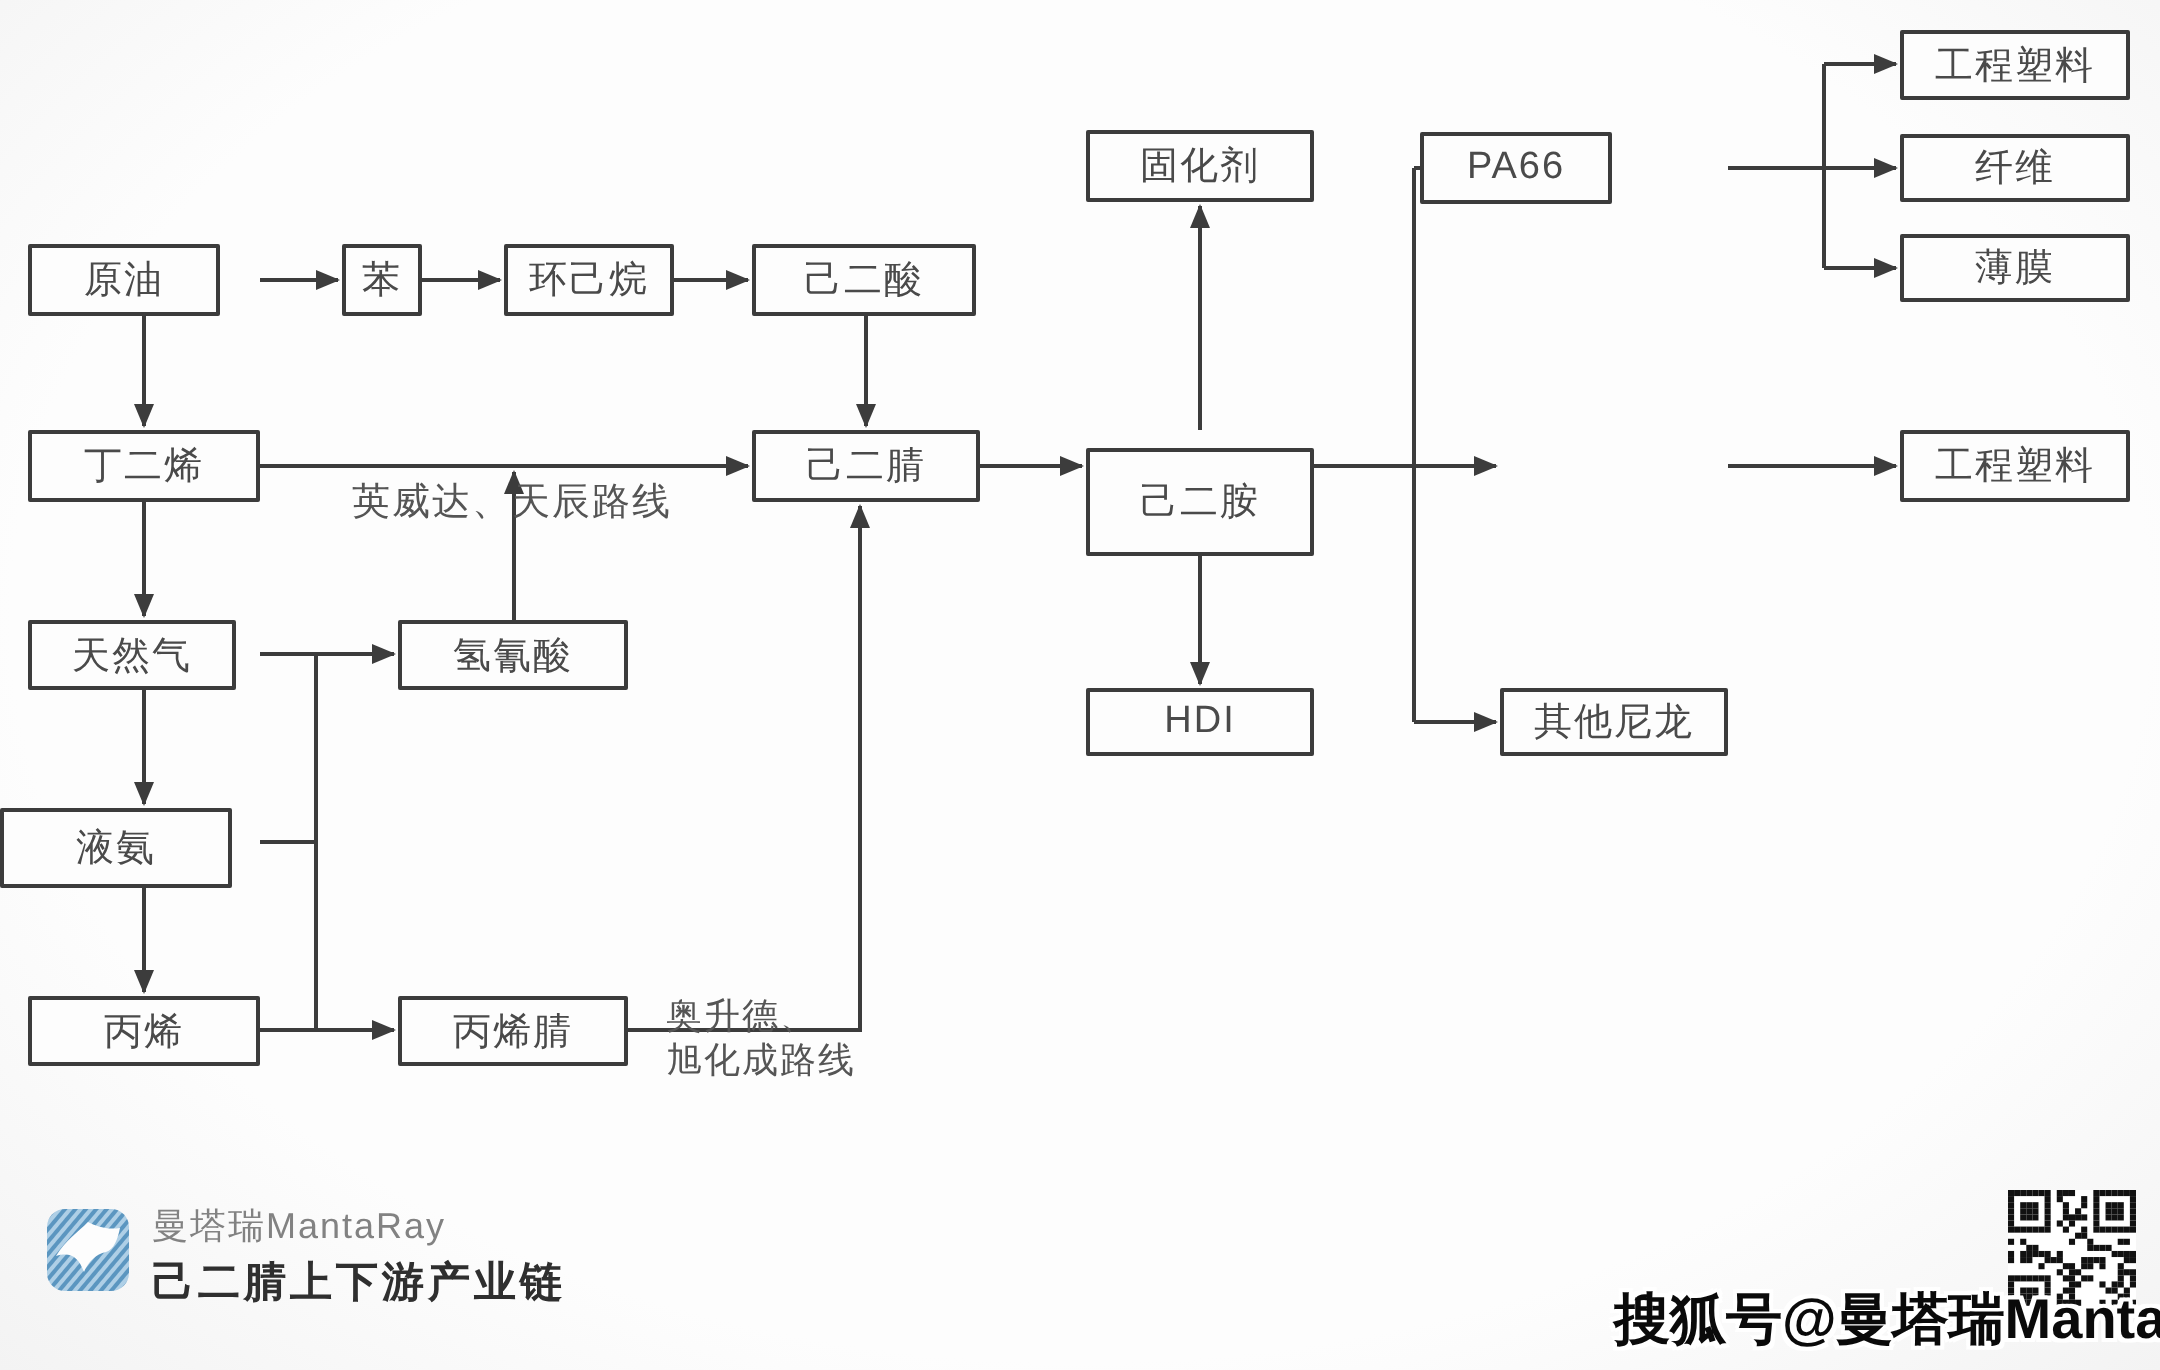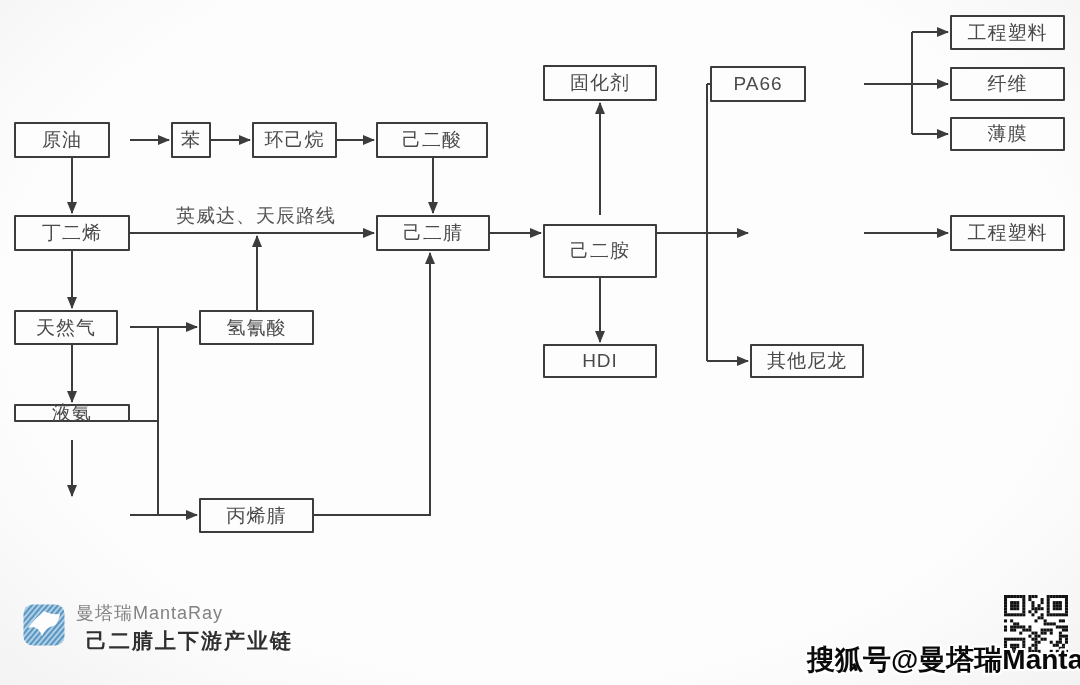--- a/index.html
+++ b/index.html
@@ -14,28 +14,28 @@
   .node{
     position:absolute;
     box-sizing:border-box;
     border:2px solid #3c3c3c;
     background:#fdfdfd;
     display:flex;align-items:center;justify-content:center;
     font-size:19px;color:#4a4a4a;letter-spacing:1px;
     border-radius:1px;
   }
   .route-label{
-    position:absolute;font-size:19px;color:#555;letter-spacing:1px;white-space:nowrap;
+    position:absolute;font-size:19px;color:#555;letter-spacing:1px;white-space:nowrap;margin-top:35px;
   }
   .route-label.two-line{font-size:18px;line-height:22px;}
   .footer-brand{
     position:absolute;left:76px;top:601px;font-size:18px;color:#828282;letter-spacing:1px;text-align:right;
   }
   .footer-title{
-    position:absolute;left:86px;top:627px;font-size:21px;font-weight:700;color:#2f2f2f;letter-spacing:2px;
+    position:absolute;left:76px;top:627px;font-size:21px;font-weight:700;color:#2f2f2f;letter-spacing:2px;
   }
   .logo{position:absolute;left:22px;top:603px;width:44px;height:44px;}
   .watermark{
     position:absolute;left:807px;top:641px;
     font-size:28px;font-weight:700;color:#0a0a0a;letter-spacing:0px;white-space:nowrap;
     text-shadow:-2px -2px 0 #fff,2px -2px 0 #fff,-2px 2px 0 #fff,2px 2px 0 #fff,0 -2px 0 #fff,0 2px 0 #fff,-2px 0 0 #fff,2px 0 0 #fff;
     z-index:3;
   }
   .qr{position:absolute;left:1004px;top:595px;width:64px;height:64px;z-index:2;background:#fff;}
 </style>
@@ -92,24 +92,29 @@
   <div class="node" style="left:543px;top:65px;width:114px;height:36px">固化剂</div>
   <div class="node" style="left:543px;top:344px;width:114px;height:34px">HDI</div>
   <div class="node" style="left:710px;top:66px;width:96px;height:36px">PA66</div>
   <div class="node" style="left:750px;top:344px;width:114px;height:34px">其他尼龙</div>
   <div class="node" style="left:950px;top:15px;width:115px;height:35px">工程塑料</div>
   <div class="node" style="left:950px;top:67px;width:115px;height:34px">纤维</div>
   <div class="node" style="left:950px;top:117px;width:115px;height:34px">薄膜</div>
   <div class="node" style="left:950px;top:215px;width:115px;height:36px">工程塑料</div>
   <div class="node" style="left:14px;top:310px;width:104px;height:35px">天然气</div>
   <div class="node" style="left:199px;top:310px;width:115px;height:35px">氢氰酸</div>
-  <div class="node" style="left:14px;top:404px;width:116px;height:18px">液氨</div>
+  <div class="node" style="left:0;top:404px;width:116px;height:40px">液氨</div>
+  <div class="node" style="left:14px;top:498px;width:116px;height:35px">丙烯</div>
   <div class="node" style="left:199px;top:498px;width:115px;height:35px">丙烯腈</div>
 
   <div class="route-label" style="left:176px;top:203px">英威达、天辰路线</div>
+  <div class="route-label two-line" style="left:333px;top:462px">
+    <div>奥升德、</div>
+    <div>旭化成路线</div>
+  </div>
 
   <svg class="logo" viewBox="0 0 44 44">
     <defs>
       <pattern id="hatch" width="4" height="4" patternUnits="userSpaceOnUse" patternTransform="rotate(40)">
         <rect width="4" height="4" fill="#aecfe6"></rect>
         <line x1="1" y1="0" x2="1" y2="4" stroke="#5b96c0" stroke-width="2"></line>
       </pattern>
     </defs>
     <rect x="1.5" y="1.5" width="41" height="41" rx="9" fill="url(#hatch)"></rect>
     <path d="M22 8 C17 13 11 17 6 25 C13 23 17 25 20 33 C22 28 26 24 31 23 C35 22 37 16 38 11 C31 12 26 10 22 8 z" fill="#fdfdfd"></path>

